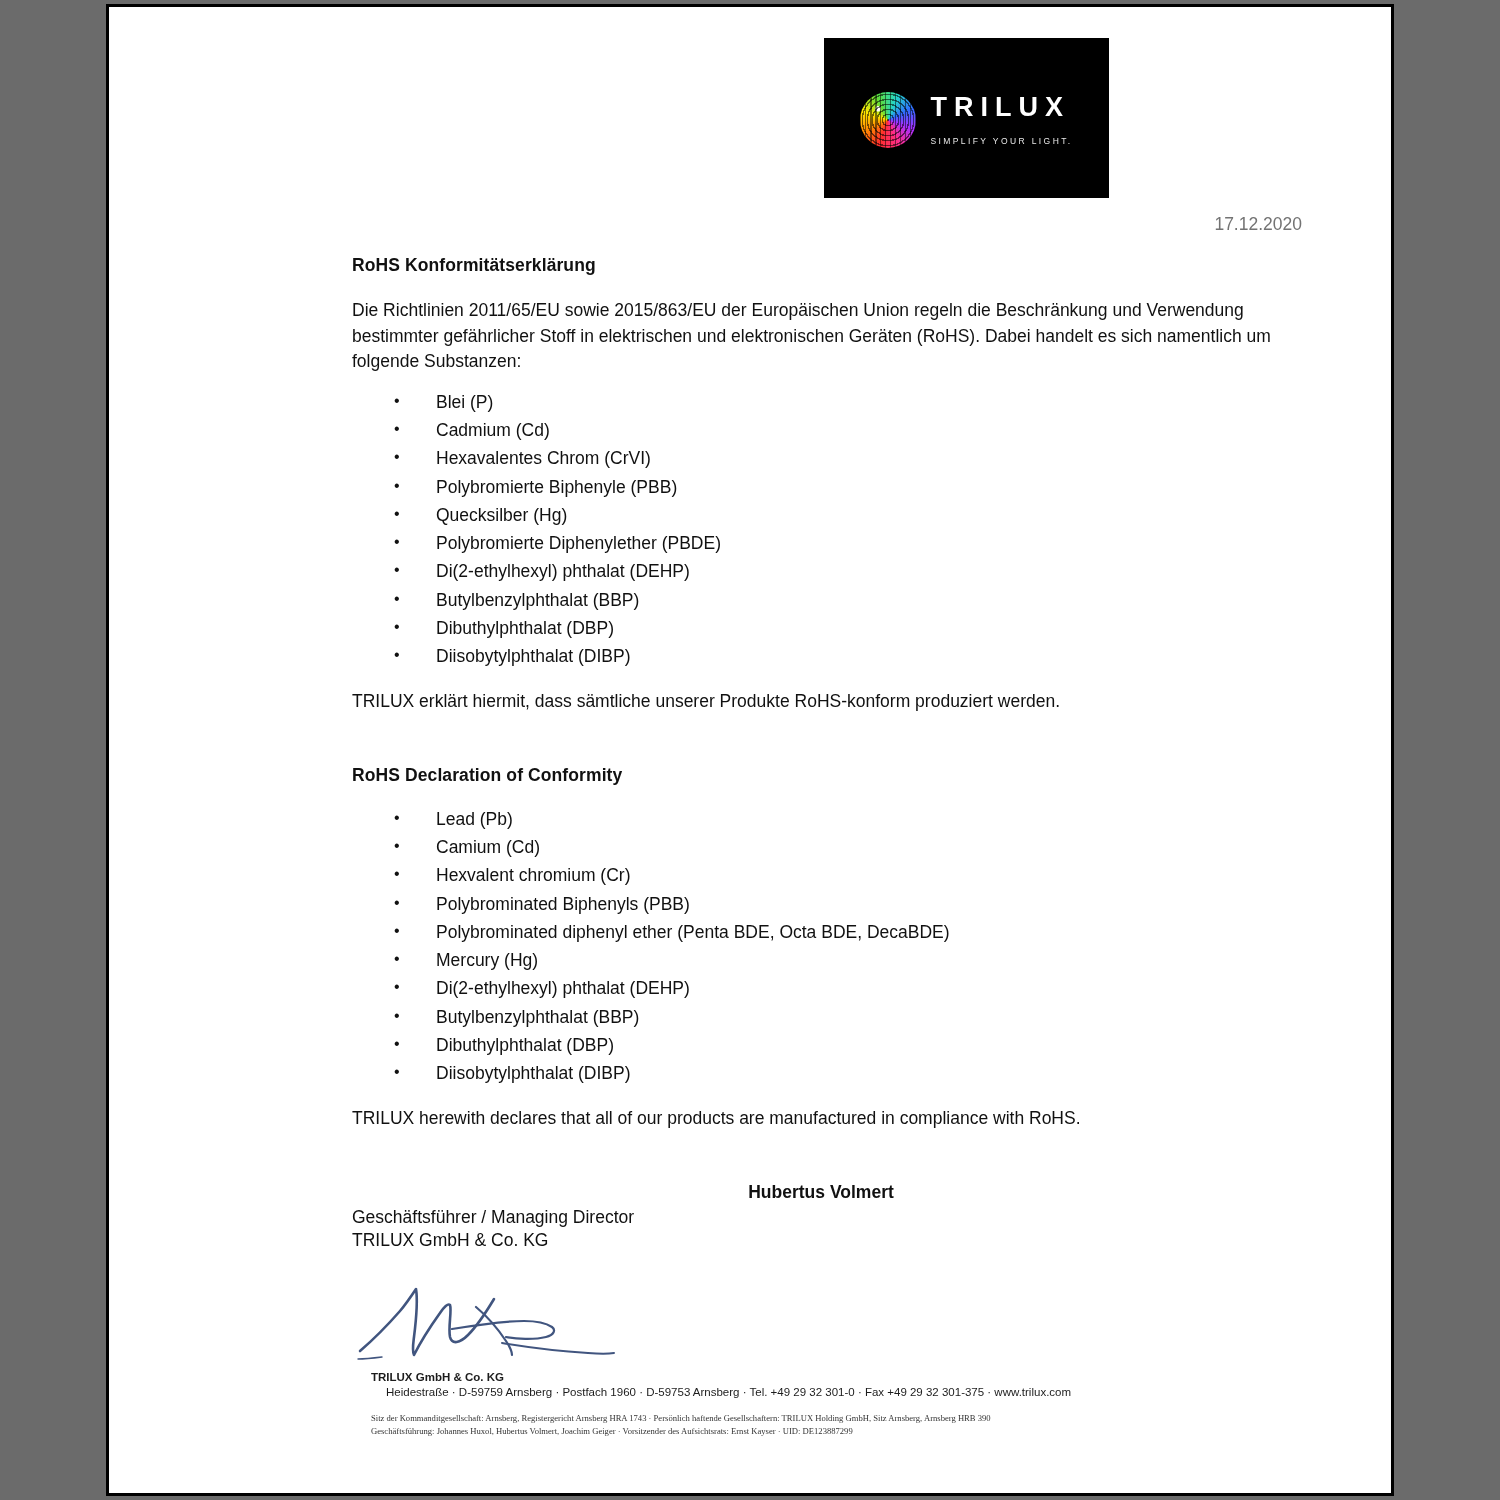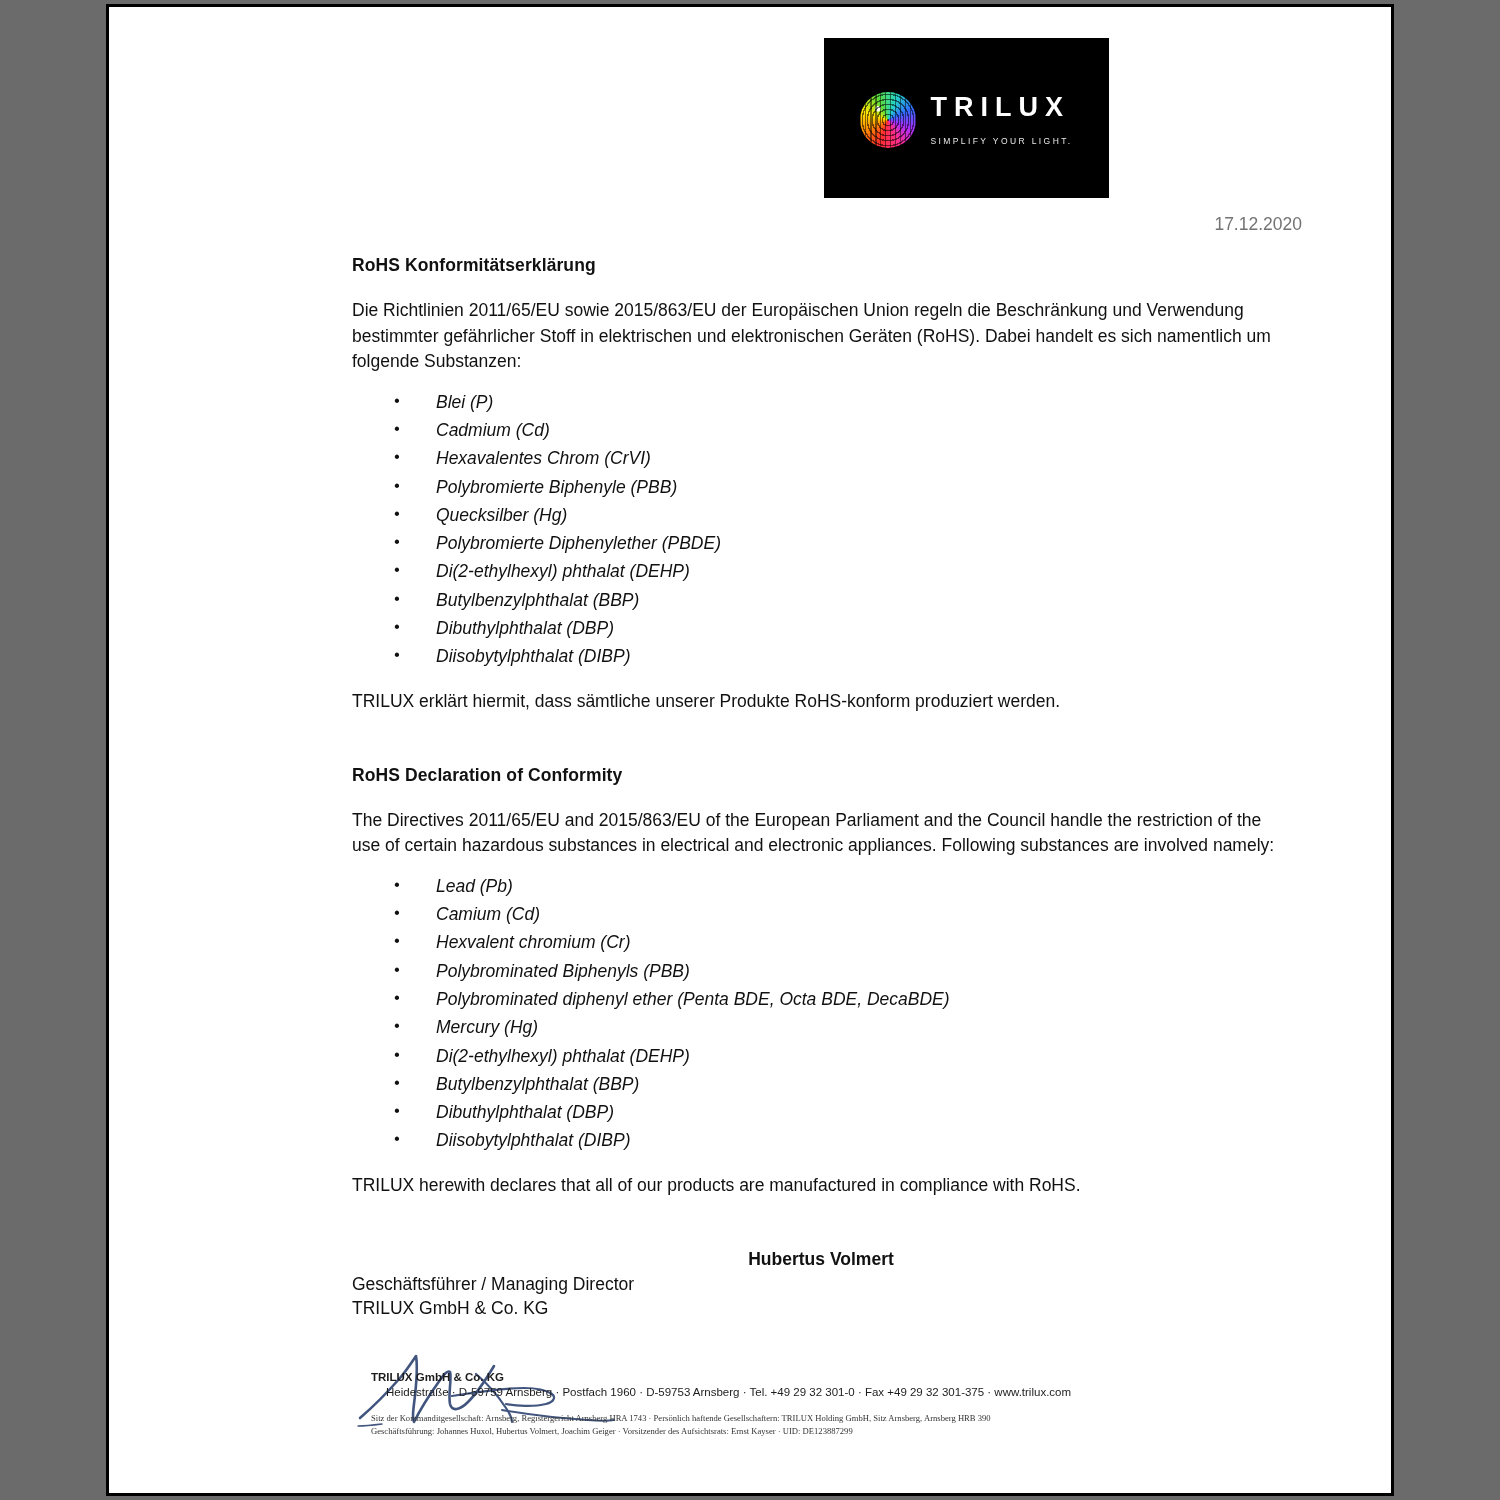--- a/index.html
+++ b/index.html
@@ -119,21 +119,20 @@
     list-style: none;
     margin: 14px 0 20px 0;
     padding: 0 0 0 42px;
   }
   ul.subs li {
     font-size: 17.5px;
     line-height: 1.36;
     position: relative;
     padding-left: 42px;
     margin: 0 0 4.5px 0;
-    font-style: italic;
   }
   ul.subs li::before {
     content: "•";
     position: absolute;
     left: 0;
     top: -1px;
     font-size: 16px;
   }
   .gap-block { height: 34px; }
 
@@ -216,21 +215,20 @@
         <li>Butylbenzylphthalat (BBP)</li>
         <li>Dibuthylphthalat (DBP)</li>
         <li>Diisobytylphthalat (DIBP)</li>
       </ul>
 
       <p class="para">TRILUX erklärt hiermit, dass sämtliche unserer Produkte RoHS-konform produziert werden.</p>
 
       <div class="gap-block"></div>
 
       <h2 class="sec-title">RoHS Declaration of Conformity</h2>
-      <p class="para">The Directives 2011/65/EU and 2015/863/EU of the European Parliament and the Council handle the restriction of the use of certain hazardous substances in electrical and electronic appliances. Following substances are involved namely:</p>
 
       <ul class="subs">
         <li>Lead (Pb)</li>
         <li>Camium (Cd)</li>
         <li>Hexvalent chromium (Cr)</li>
         <li>Polybrominated Biphenyls (PBB)</li>
         <li>Polybrominated diphenyl ether (Penta BDE, Octa BDE, DecaBDE)</li>
         <li>Mercury (Hg)</li>
         <li>Di(2-ethylhexyl) phthalat (DEHP)</li>
         <li>Butylbenzylphthalat (BBP)</li>

